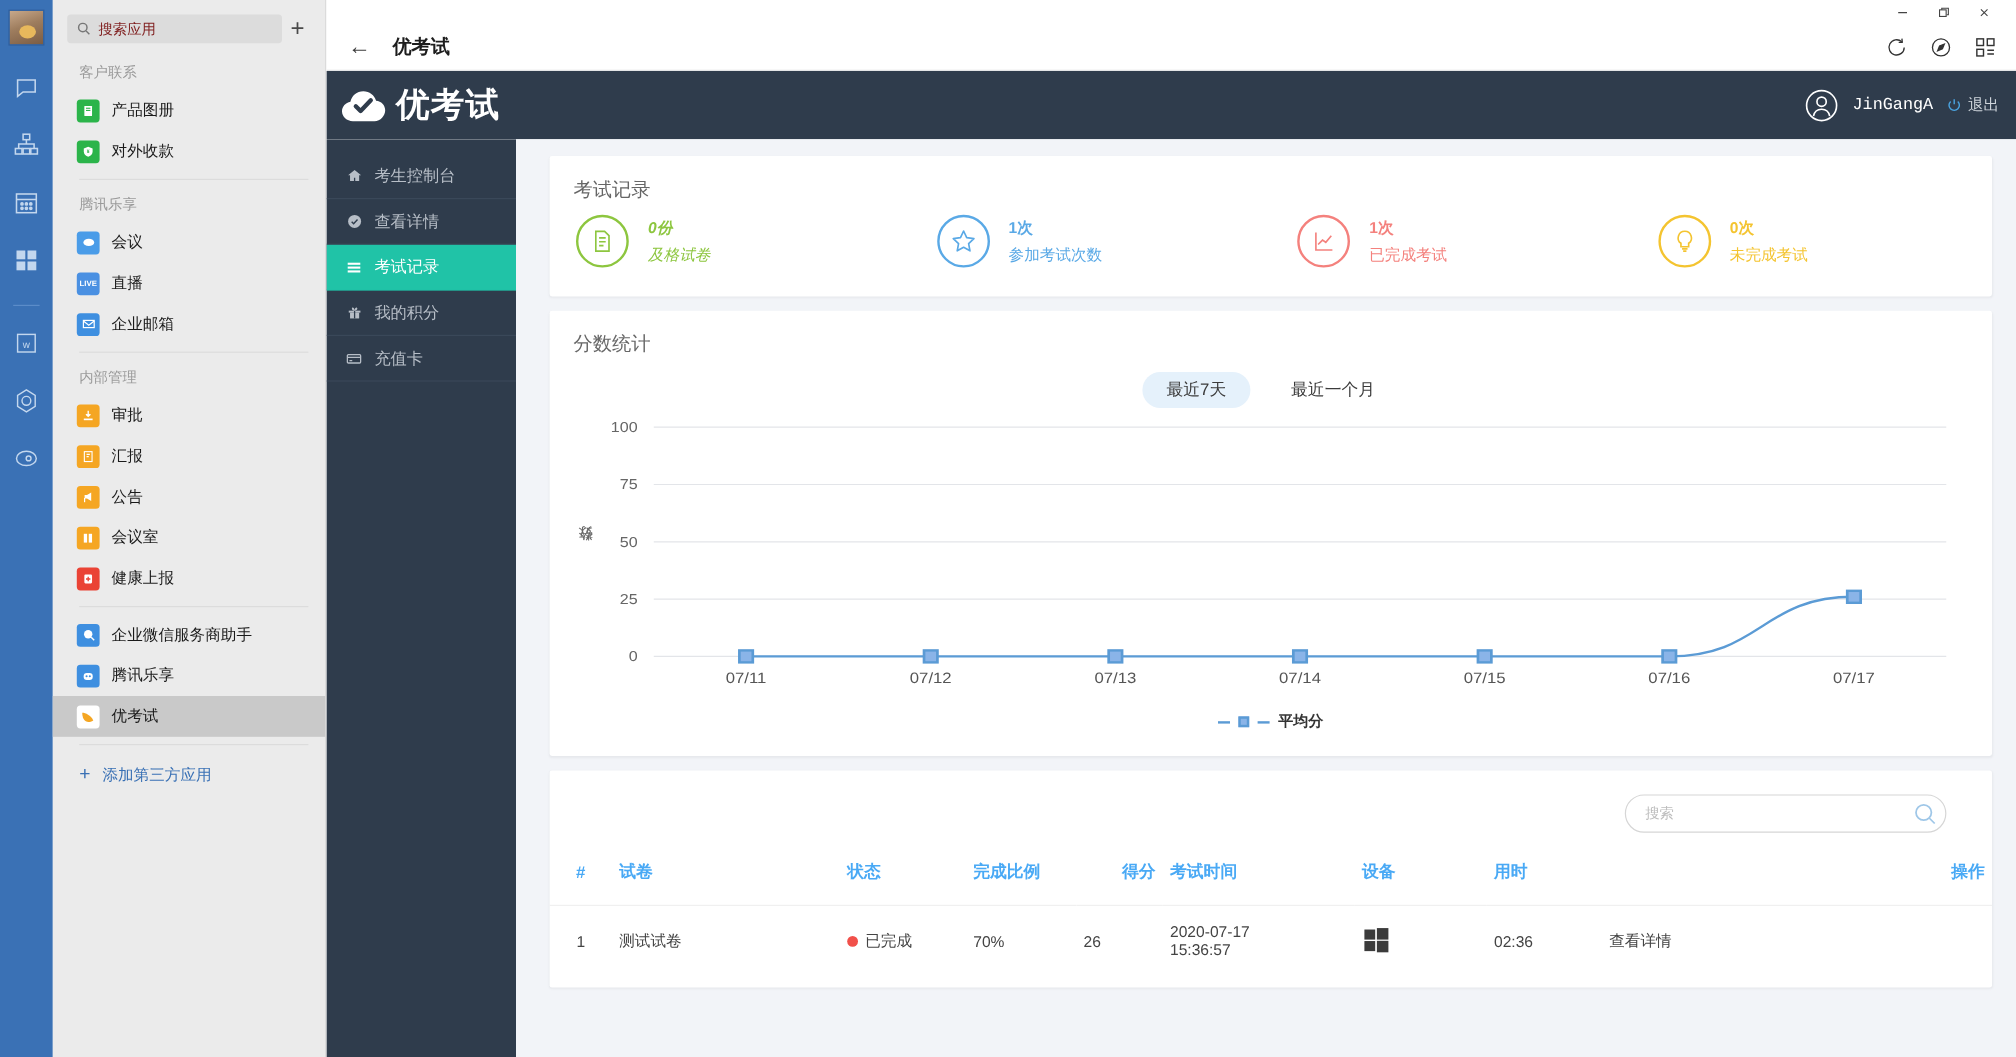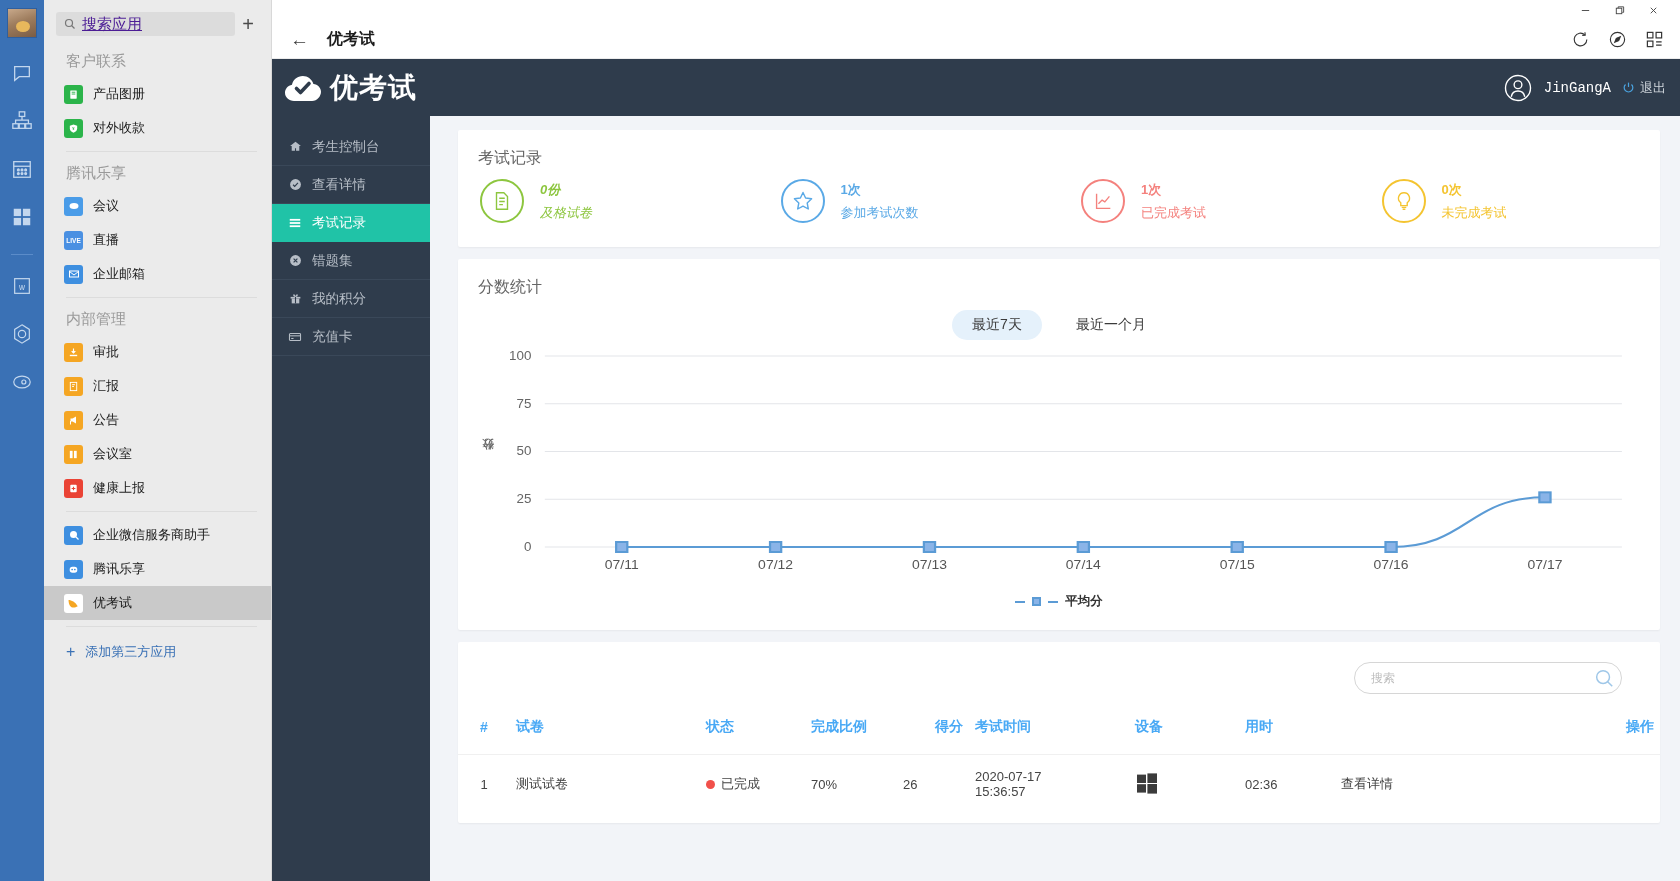--- a/index.html
+++ b/index.html
@@ -37,26 +37,26 @@
   .applist {
     width: 228px; flex: 0 0 228px; background: #ebebeb;
     border-right: 1px solid #d8d8d8;
     display: flex; flex-direction: column;
   }
   .search-row { display: flex; align-items: center; padding: 12px 10px 10px 12px; }
   .search-box {
     flex: 1; height: 24px; background: #dcdcdc; border-radius: 3px;
     display: flex; align-items: center; padding: 0 8px; gap: 6px;
   }
-  .search-box .ph { color: #4c1d95; font-size: 15px; text-decoration: underline; }
+  .search-box .ph { color: #7f1d1d; font-size: 12px; }
   .plus-btn {
     width: 26px; height: 24px; display:flex; align-items:center; justify-content:center;
     color: #4a4a4a; font-size: 20px; font-weight: 300; line-height: 1; cursor: pointer;
   }
-  .group-title { font-size: 15px; color: #9a9a9a; padding: 6px 0 6px 22px; }
+  .group-title { font-size: 12px; color: #9a9a9a; padding: 6px 0 6px 22px; }
   .app-item {
     display: flex; align-items: center; gap: 10px;
     padding: 6px 0 6px 20px; cursor: pointer; height: 34px;
   }
   .app-item.active { background: #c9c9c9; }
   .app-item .label { font-size: 13px; color: #1a1a1a; }
   .app-ico {
     width: 19px; height: 19px; border-radius: 3px; flex: 0 0 19px;
     display: flex; align-items: center; justify-content: center;
     font-size: 8px; color: #fff; font-weight: bold; position: relative;
@@ -482,29 +482,20 @@
               </div>
               <div class="wa-menu-item active">
                 <span class="mi">
                   <svg width="14" height="14" viewBox="0 0 24 24" fill="currentColor">
                     <rect x="3" y="5" width="18" height="3"></rect>
                     <rect x="3" y="10.5" width="18" height="3"></rect>
                     <rect x="3" y="16" width="18" height="3"></rect>
                   </svg>
                 </span>
                 <span>考试记录</span>
-              </div>
-              <div class="wa-menu-item">
-                <span class="mi">
-                  <svg width="13" height="13" viewBox="0 0 24 24" fill="currentColor">
-                    <circle cx="12" cy="12" r="10"></circle>
-                    <path d="M8.5 8.5l7 7M15.5 8.5l-7 7" stroke="#2f3c4c" stroke-width="2.2"></path>
-                  </svg>
-                </span>
-                <span>错题集</span>
               </div>
               <div class="wa-menu-item">
                 <span class="mi">
                   <svg width="13" height="13" viewBox="0 0 24 24" fill="currentColor">
                     <rect x="3" y="9" width="18" height="3"></rect>
                     <rect x="5" y="12" width="14" height="9"></rect>
                     <rect x="11" y="9" width="2" height="12" fill="#2f3c4c"></rect>
                     <path d="M12 9C9 9 7 7 8 5s4 0 4 4zM12 9c3 0 5-2 4-4s-4 0-4 4z"></path>
                   </svg>
                 </span>

